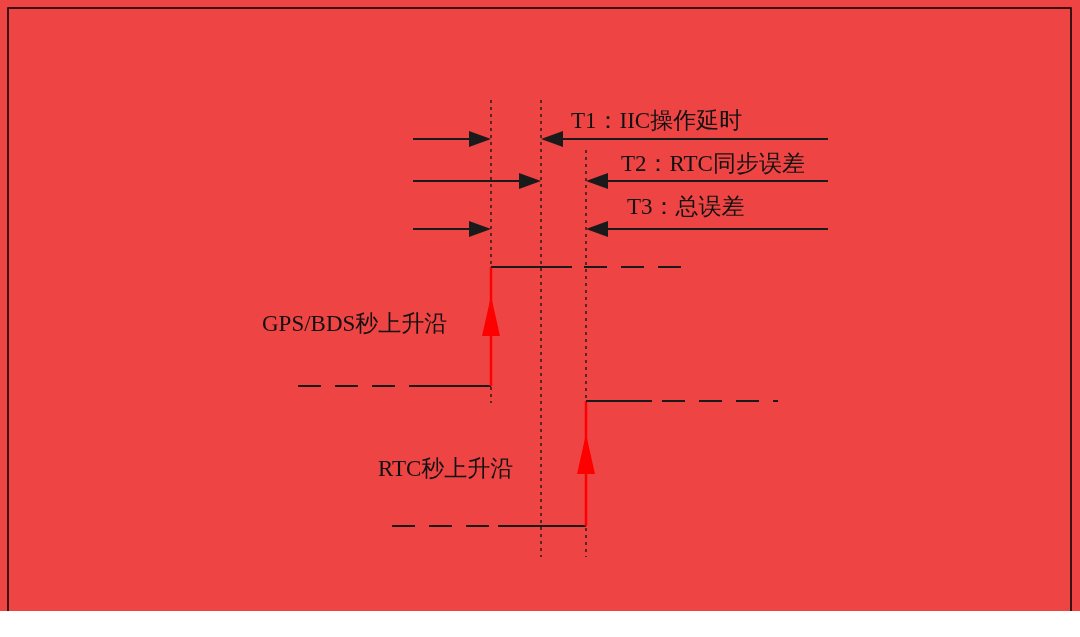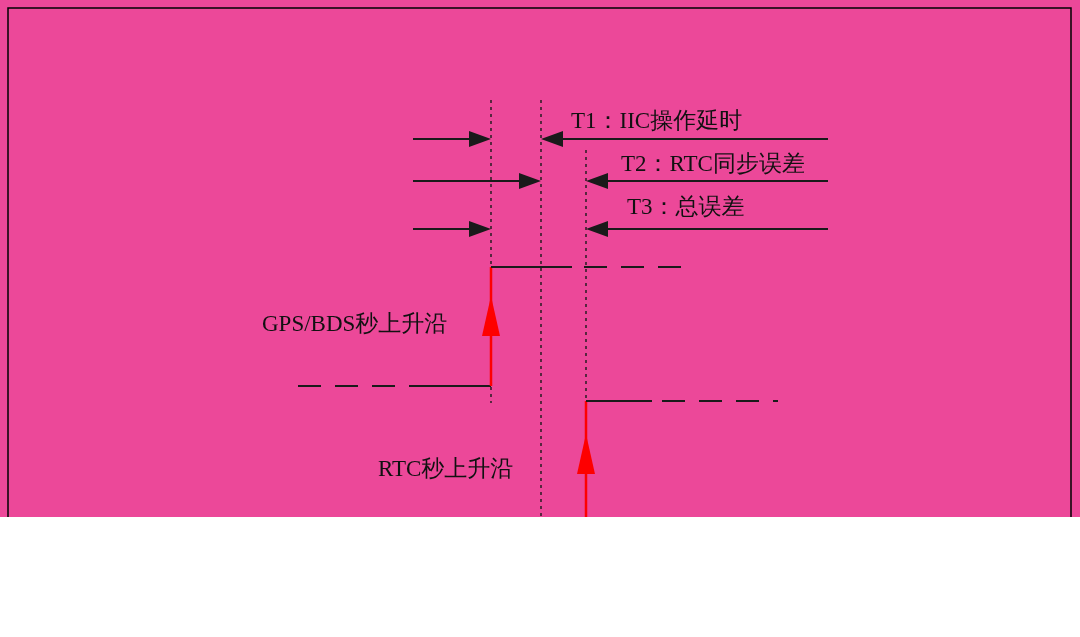--- a/index.html
+++ b/index.html
@@ -3,22 +3,22 @@
 <meta charset="utf-8">
 <style>
   html, body {
     margin: 0;
     padding: 0;
     background: #ffffff;
   }
   .canvas {
     position: relative;
     width: 1080px;
-    height: 517px;
-    background: #ec4899;
+    height: 611px;
+    background: #ef4444;
     font-family: "Liberation Serif", "DejaVu Serif", serif;
     overflow: hidden;
   }
   svg { display: block; }
   .frame { fill: none; stroke: #000000; stroke-width: 1.5; }
   .wire { stroke: #1a1a1a; stroke-width: 2.2; fill: none; }
   .wire-dash { stroke: #1a1a1a; stroke-width: 2.2; fill: none; stroke-dasharray: 23 14; }
   .dotted { stroke: #1a1a1a; stroke-width: 1.4; fill: none; stroke-dasharray: 3 4; }
   .arrow-line { stroke: #1a1a1a; stroke-width: 2; fill: none; }
   .arrow-head { fill: #1a1a1a; stroke: none; }

